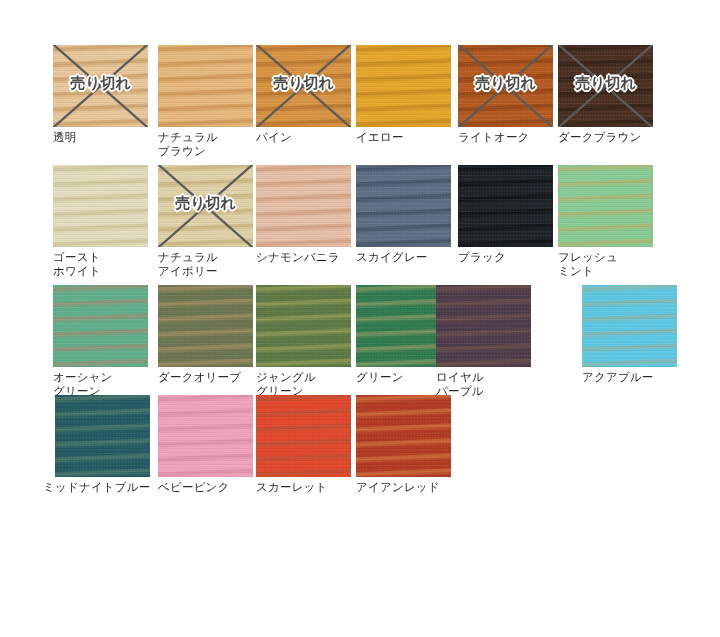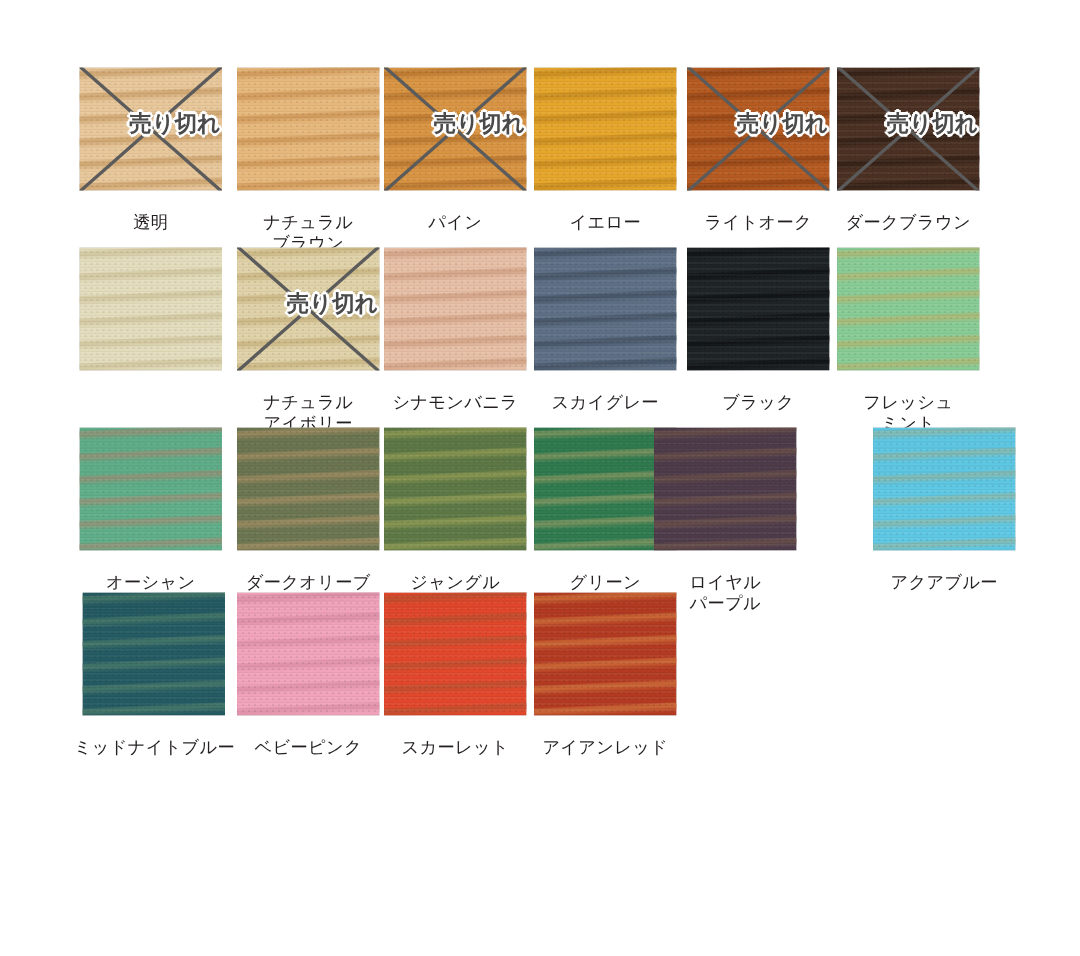--- a/index.html
+++ b/index.html
@@ -103,40 +103,39 @@
     height: 100px;
     pointer-events: none;
   }
   .soldout-mark svg {
     display: block;
     width: 113px;
     height: 100px;
   }
   .soldout-text {
     position: absolute;
-    left: 16px;
+    left: 0;
     top: 30px;
     width: 95px;
     text-align: center;
     font-size: 15px;
     font-weight: bold;
     letter-spacing: 0px;
     color: #4a4a4a;
     text-shadow:
        1.6px 0 0 #fff, -1.6px 0 0 #fff, 0 1.6px 0 #fff, 0 -1.6px 0 #fff,
        1.2px 1.2px 0 #fff, -1.2px 1.2px 0 #fff, 1.2px -1.2px 0 #fff, -1.2px -1.2px 0 #fff,
        2px 0 0 #fff, -2px 0 0 #fff, 0 2px 0 #fff, 0 -2px 0 #fff;
     pointer-events: none;
     line-height: 1;
   }
 
   .swatch-label {
-    margin-top: 16px;
+    margin-top: 4px;
     width: 95px;
-    text-align: center;
     font-size: 11.5px;
     line-height: 13.5px;
     color: #231f20;
     letter-spacing: 0.2px;
     white-space: pre-line;
   }
 
   
   .swatch-cell.wide-label .swatch-label {
     width: 120px;
@@ -233,20 +232,22 @@
       </div>
     </div>
     <div class="swatch-row" style="top: 165px;">
       <div class="swatch-cell" style="left: 53px;">
         <div class="swatch-chip">
           <div class="chip-base" style="background: rgb(228, 221, 189);"></div>
           <div class="chip-bands" style="background-image: repeating-linear-gradient(177.5deg, rgba(0, 0, 0, 0) 0px, rgba(0, 0, 0, 0) 8px, rgba(203, 192, 150, 0.55) 9px, rgba(203, 192, 150, 0.75) 11px, rgba(203, 192, 150, 0.35) 13px, rgba(0, 0, 0, 0) 15px);"></div>
           <div class="chip-grain"></div>
           <div class="chip-speckle"></div>
         </div>
+        <div class="swatch-label">ゴースト
+ホワイト</div>
       </div>
       <div class="swatch-cell" style="left: 158px;">
         <div class="swatch-chip">
           <div class="chip-base" style="background: rgb(224, 210, 168);"></div>
           <div class="chip-bands" style="background-image: repeating-linear-gradient(177.5deg, rgba(0, 0, 0, 0) 0px, rgba(0, 0, 0, 0) 8px, rgba(196, 174, 120, 0.55) 9px, rgba(196, 174, 120, 0.75) 11px, rgba(196, 174, 120, 0.35) 13px, rgba(0, 0, 0, 0) 15px);"></div>
           <div class="chip-grain"></div>
           <div class="chip-speckle"></div>
           <div class="soldout-mark">
             <svg viewBox="0 0 113 100" xmlns="http://www.w3.org/2000/svg">
               <line x1="2" y1="2" x2="111" y2="98" stroke="#5b5b5b" stroke-width="2.2"></line>

